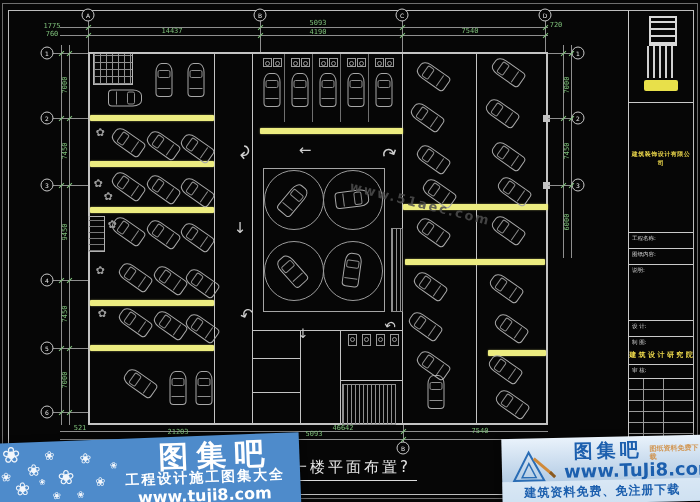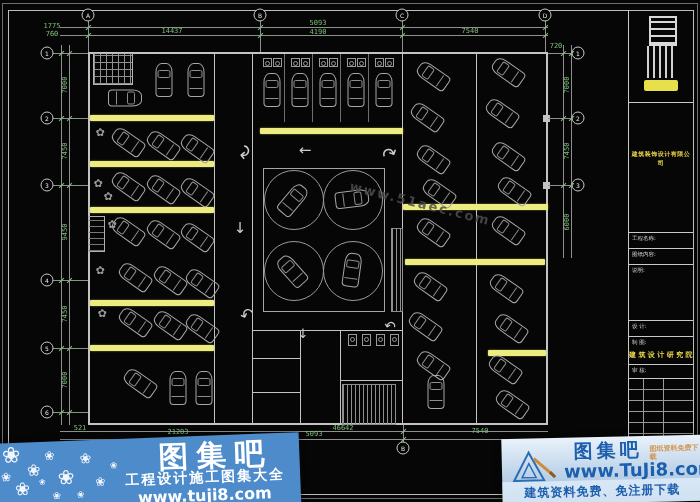--- a/index.html
+++ b/index.html
@@ -39,21 +39,21 @@
   #panel-logo{position:absolute;left:14px;top:6px;width:36px;height:78px;}
   #logo-glyph{position:absolute;left:6px;top:0;width:24px;height:26px;border:2px solid #d8d8d8;
         background:repeating-linear-gradient(0deg,#d8d8d8 0 2px,transparent 2px 7px);}
   #logo-strokes{position:absolute;left:4px;top:30px;width:28px;height:32px;
         background:repeating-linear-gradient(90deg,#d0d0d0 0 2px,transparent 2px 6px);}
   #logo-base{position:absolute;left:1px;top:64px;width:34px;height:11px;background:#e8e04a;border-radius:2px;}
   #panel-company{position:absolute;left:0;top:140px;width:64px;text-align:center;color:#e8d44a;
         font:bold 6px "DejaVu Sans",sans-serif;letter-spacing:.5px;}
   .prow{position:absolute;left:0;width:64px;height:14px;border-top:1px solid #c9c9c9;color:#d8d8d8;
         font:5.5px "DejaVu Sans",sans-serif;padding:2px 0 0 3px;box-sizing:border-box;}
-  #panel-license{position:absolute;left:0;top:340px;width:64px;color:#e8d44a;
+  #panel-license{position:absolute;left:0;top:340px;width:64px;text-align:center;color:#e8d44a;
         font:bold 7px "DejaVu Sans",sans-serif;}
   #panel-table{position:absolute;left:0;top:368px;width:64px;height:100px;border-top:1px solid #c9c9c9;}
   .trow{height:11px;border-bottom:1px solid #9a9a9a;box-sizing:border-box;}
   .tvline{position:absolute;top:0;bottom:0;width:1px;background:#9a9a9a;}
   
   #banner-left{position:absolute;left:-6px;top:438px;width:306px;height:70px;background:#4e8bcb;
         transform:rotate(-2.2deg);z-index:20;box-shadow:0 0 6px rgba(0,0,0,.5);}
   #bl-flowers{position:absolute;left:0;top:0;width:130px;height:70px;}
   .flower{position:absolute;color:#f2f6fb;transform:translate(-50%,-50%);}
   #bl-title{position:absolute;left:142px;top:0px;width:160px;text-align:center;color:#fff;
@@ -202,21 +202,21 @@
       <div class="dimline" style="left: 571px; top: 45px; width: 1px; height: 213px;"></div>
       <div class="dimline" style="left: 60px; top: 431px; width: 488px; height: 1px;"></div>
       <div class="dimline" style="left: 60px; top: 439px; width: 488px; height: 1px;"></div>
       <div class="dimline" style="left: 403px; top: 425px; width: 1px; height: 17px;"></div>
       <div class="dimtext" style="left: 52px; top: 26px;">1775</div>
       <div class="dimtext" style="left: 52px; top: 34px;">760</div>
       <div class="dimtext" style="left: 172px; top: 31px;">14437</div>
       <div class="dimtext" style="left: 318px; top: 23px;">5093</div>
       <div class="dimtext" style="left: 318px; top: 32px;">4190</div>
       <div class="dimtext" style="left: 470px; top: 31px;">7540</div>
-      <div class="dimtext" style="left: 556px; top: 46px;">720</div>
+      <div class="dimtext" style="left: 556px; top: 25px;">720</div>
       <div class="dimtext" style="left: 65px; top: 85px; transform: translate(-50%, -50%) rotate(-90deg);">7000</div>
       <div class="dimtext" style="left: 65px; top: 151px; transform: translate(-50%, -50%) rotate(-90deg);">7450</div>
       <div class="dimtext" style="left: 65px; top: 232px; transform: translate(-50%, -50%) rotate(-90deg);">9450</div>
       <div class="dimtext" style="left: 65px; top: 314px; transform: translate(-50%, -50%) rotate(-90deg);">7450</div>
       <div class="dimtext" style="left: 65px; top: 380px; transform: translate(-50%, -50%) rotate(-90deg);">7000</div>
       <div class="dimtext" style="left: 567px; top: 85px; transform: translate(-50%, -50%) rotate(-90deg);">7000</div>
       <div class="dimtext" style="left: 567px; top: 151px; transform: translate(-50%, -50%) rotate(-90deg);">7450</div>
       <div class="dimtext" style="left: 567px; top: 222px; transform: translate(-50%, -50%) rotate(-90deg);">6000</div>
       <div class="dimtext" style="left: 80px; top: 428px;">521</div>
       <div class="dimtext" style="left: 178px; top: 432px;">21203</div>
@@ -275,20 +275,21 @@
       <div class="axis" style="left: 578px; top: 185px;">3</div>
       <div class="tick" style="left: 560px; top: 185px;"></div>
       <div class="tick" style="left: 568px; top: 185px;"></div>
       <div class="axis" style="left: 403px; top: 448px;">B</div>
       <div class="tick" style="left: 400px; top: 431px;"></div>
       <div class="tick" style="left: 400px; top: 439px;"></div>
     </div>
 
   <div id="watermark">www.51aec.com</div>
 
+  <div id="drawing-title">一楼平面布置?</div>
 
   <div id="panel">
     <div id="panel-logo">
       <div id="logo-glyph"></div>
       <div id="logo-strokes"></div>
       <div id="logo-base"></div>
     </div>
     <div class="pdiv" style="top:92px"></div>
     <div id="panel-company">建筑装饰设计有限公司</div>
     <div class="prow" style="top:222px">工程名称:</div>

